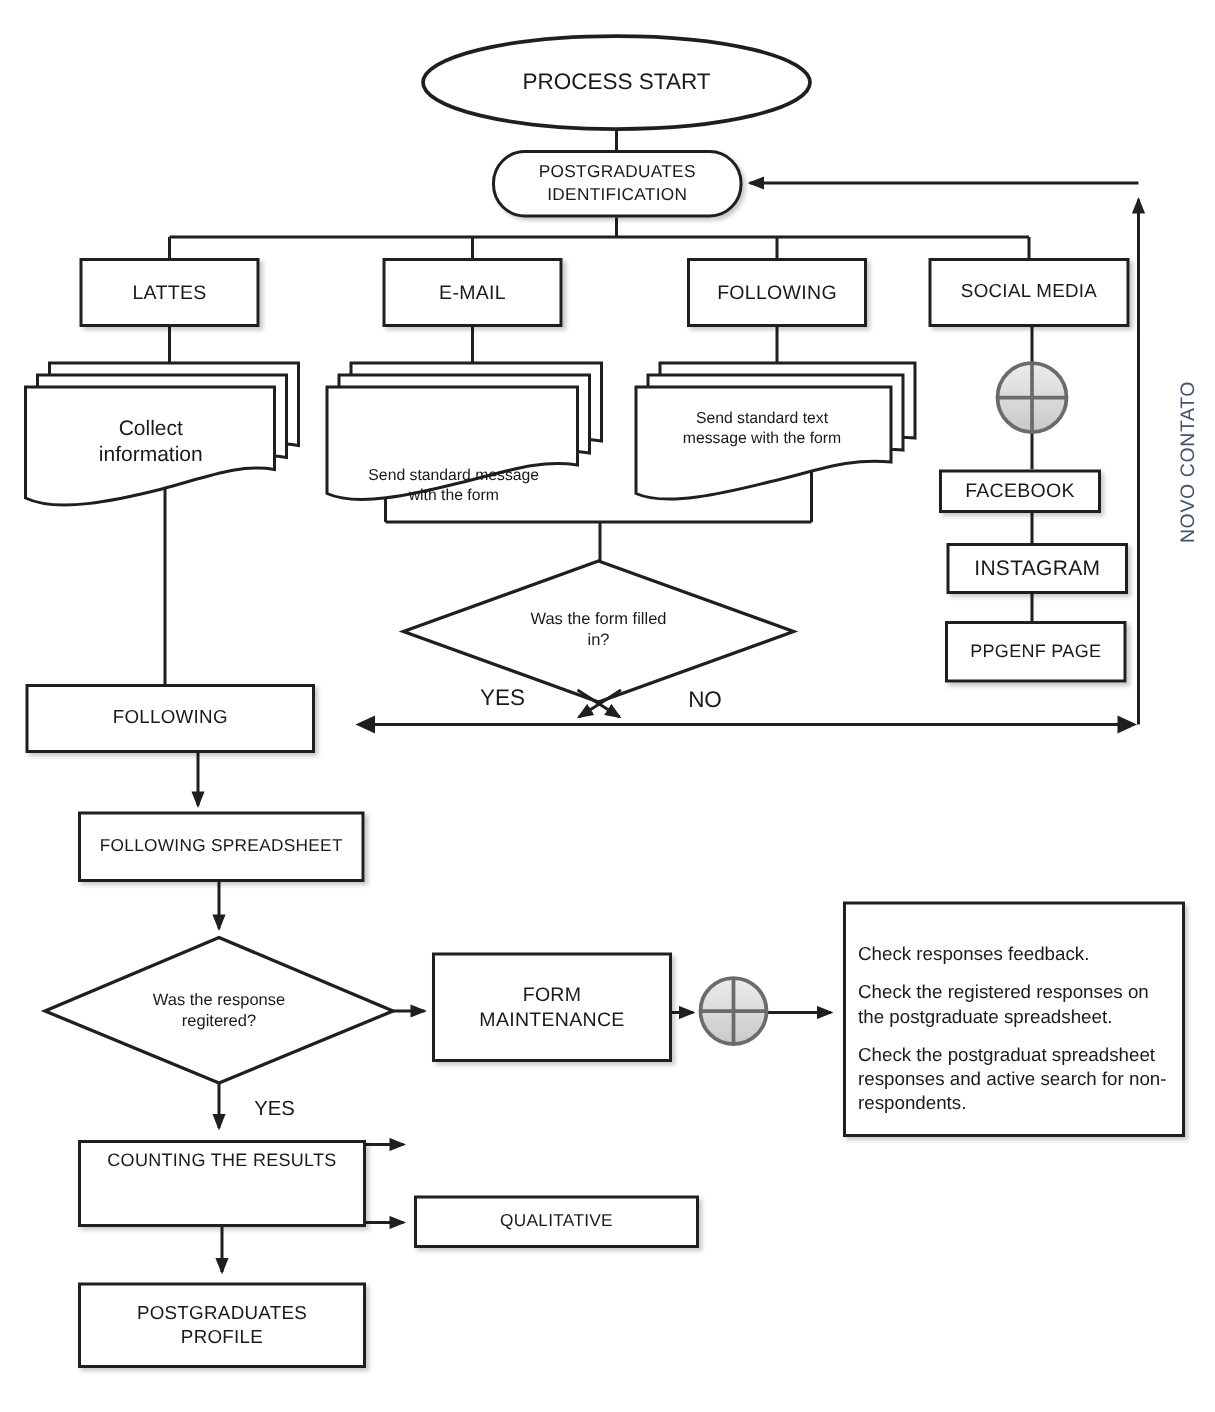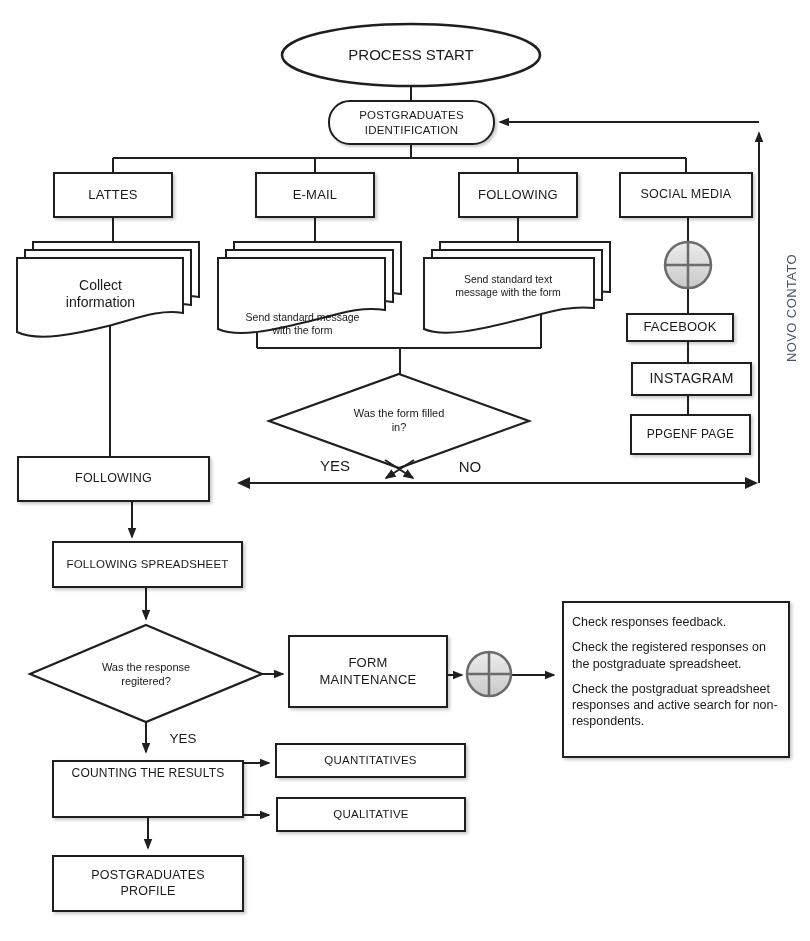--- a/index.html
+++ b/index.html
@@ -13,21 +13,21 @@
     display:flex;align-items:center;justify-content:center;text-align:center;
     box-shadow:2px 2px 3px rgba(0,0,0,0.22);box-sizing:border-box;
     letter-spacing:.2px;line-height:1.25;
   }
   .lbl{
     position:absolute;display:flex;align-items:center;justify-content:center;
     text-align:center;line-height:1.25;
   }
   .notes{
     position:absolute;background:#ffffff;border:2px solid #1f1f1f;
-    box-sizing:border-box;padding:2px 8px;font-size:12.5px;line-height:1.3;
+    box-sizing:border-box;padding:16px 8px;font-size:12.5px;line-height:1.3;
     box-shadow:2px 2px 3px rgba(0,0,0,0.22);
   }
   .notes p{margin:9px 0;}
   .rot{
     position:absolute;transform:rotate(-90deg);transform-origin:center center;
     font-size:13px;letter-spacing:.4px;white-space:nowrap;
     display:flex;align-items:center;justify-content:center;
   }
   .inner{display:block;margin:0 auto;}
 </style>
@@ -192,23 +192,20 @@
 
   <div class="notes" style="left:562px;top:601px;width:228px;height:157px;">
     <p>Check responses feedback.</p>
     <p>Check the registered responses on the postgraduate spreadsheet.</p>
     <p>Check the postgraduat spreadsheet responses and active search for non-respondents.</p>
   </div>
 
   <div class="box" style="left:52px;top:760px;width:192px;height:58px;font-size:12px;padding-bottom:32px;">
     <span>COUNTING THE RESULTS</span>
   </div>
-  <div class="box" style="left:275px;top:743px;width:191px;height:35px;font-size:11.5px;">
-    <span>QUANTITATIVES</span>
-  </div>
   <div class="box" style="left:276px;top:797px;width:190px;height:35px;font-size:11.5px;">
     <span>QUALITATIVE</span>
   </div>
   <div class="box" style="left:52px;top:855px;width:192px;height:57px;font-size:12.5px;">
     <span class="inner" style="width:130px;">POSTGRADUATES PROFILE</span>
   </div>
 
 </div>
 
 </body></html>

